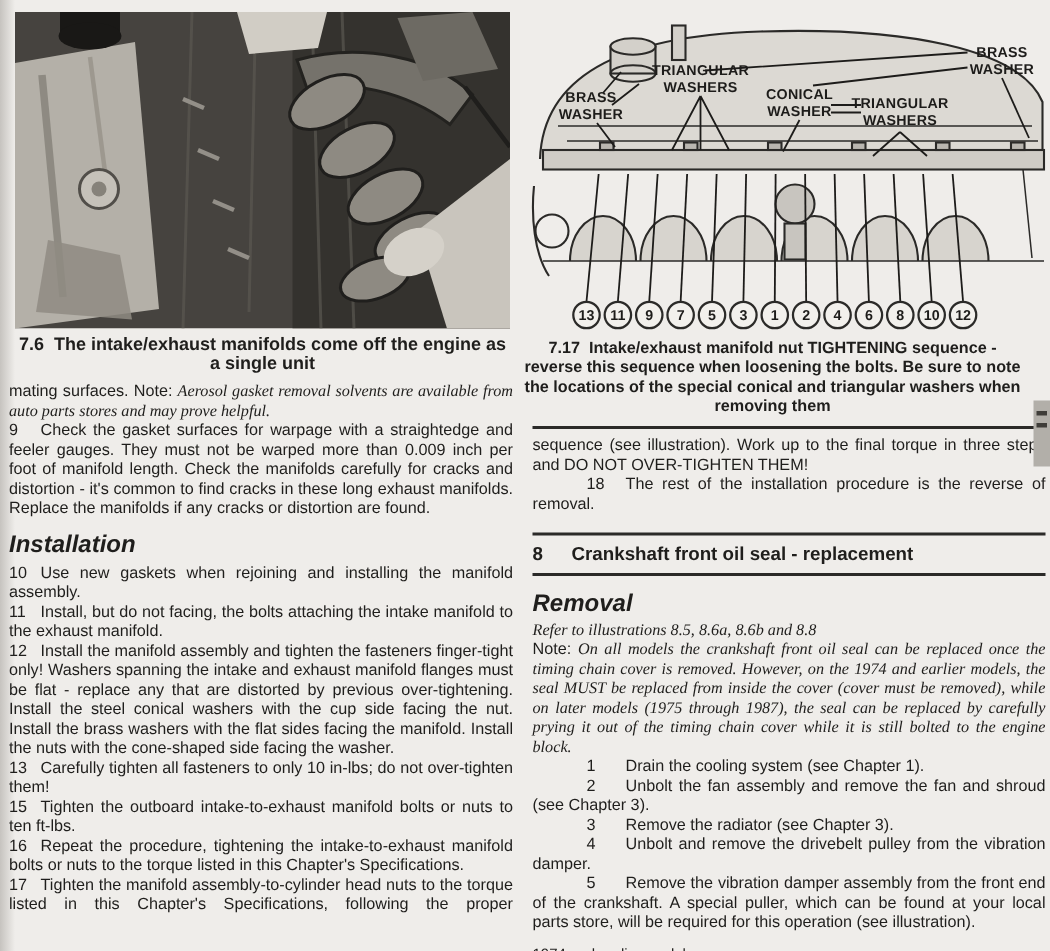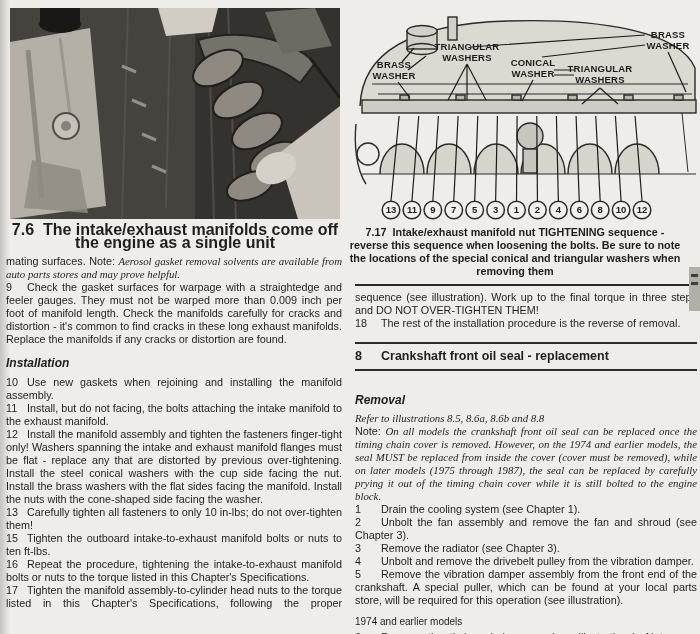--- a/index.html
+++ b/index.html
@@ -7,36 +7,36 @@
     width:700px;height:634px;position:relative;overflow:hidden;
     background:#efedea;color:#1f1e1c;
     font-family:"Liberation Sans",sans-serif;
     -webkit-font-smoothing:antialiased;
   }
   .left-shade{position:absolute;left:0;top:0;width:10px;height:634px;
     background:linear-gradient(90deg,#c6c3bf,rgba(239,237,234,0));}
   .photo-fig{position:absolute;left:10px;top:8px;width:330px;height:211px;}
   .photo-fig svg{display:block;width:100%;height:100%;}
   .photo-caption{position:absolute;left:8px;top:223px;width:334px;
-    font-weight:bold;font-size:16px;line-height:13px;text-align:center;white-space:pre-wrap;}
+    font-weight:bold;font-size:12px;line-height:13px;text-align:center;white-space:pre-wrap;}
   .left-col{position:absolute;left:6px;top:255px;width:336px;}
   .diagram-fig{position:absolute;left:352px;top:4px;width:348px;height:218px;}
   .diagram-fig svg{display:block;width:100%;height:100%;}
   .diagram-caption{position:absolute;left:347px;top:226px;width:336px;
     font-weight:bold;font-size:10.8px;line-height:13px;text-align:center;white-space:pre-wrap;}
   .col-rule{position:absolute;left:355px;top:284px;width:341px;height:2px;background:#2b2a28;}
   .right-col{position:absolute;left:355px;top:291px;width:342px;}
   .para{margin:0;font-size:10.8px;line-height:13px;text-align:justify;}
   .para .num{display:inline-block;min-width:21px;}
-  .right-col .para .num{min-width:26px;}
+  .right-col .para .num{min-width:26px;margin-left:36px;}
   .para .b{font-weight:normal;}
   .para .i{font-style:italic;font-family:Liberation Serif, serif;}
   .jl{text-align-last:justify;}
-  .h2{font-weight:bold;font-style:italic;font-size:12px;line-height:19px;margin:8px 0 3px 0;}
-  .right-col .h2{margin:20px 0 2px 0;}
+  .h2{font-weight:bold;font-style:italic;font-size:16px;line-height:19px;margin:8px 0 3px 0;}
+  .right-col .h2{margin:9px 0 2px 0;}
   .h3{font-weight:normal;font-size:10px;line-height:15px;margin:7px 0 2px 0;}
   .section-box{border-top:2px solid #2b2a28;border-bottom:2px solid #2b2a28;
     margin:12px 0 6px 0;padding:5px 0;display:flex;font-weight:bold;font-size:12.5px;line-height:15px;}
   .sec-num{min-width:26px;}
   .edge-tab{position:absolute;left:689px;top:267px;width:11px;height:44px;background:#b2afa9;}
   .edge-tab .mark{position:absolute;left:2px;width:7px;height:3px;background:#403e3a;}
   .dlabel{font:bold 9.5px "Liberation Sans",sans-serif;fill:#1d1c1a;letter-spacing:.2px;}
   .dnum{font:bold 9.5px "Liberation Sans",sans-serif;fill:#1d1c1a;}
 </style>
 </head>

